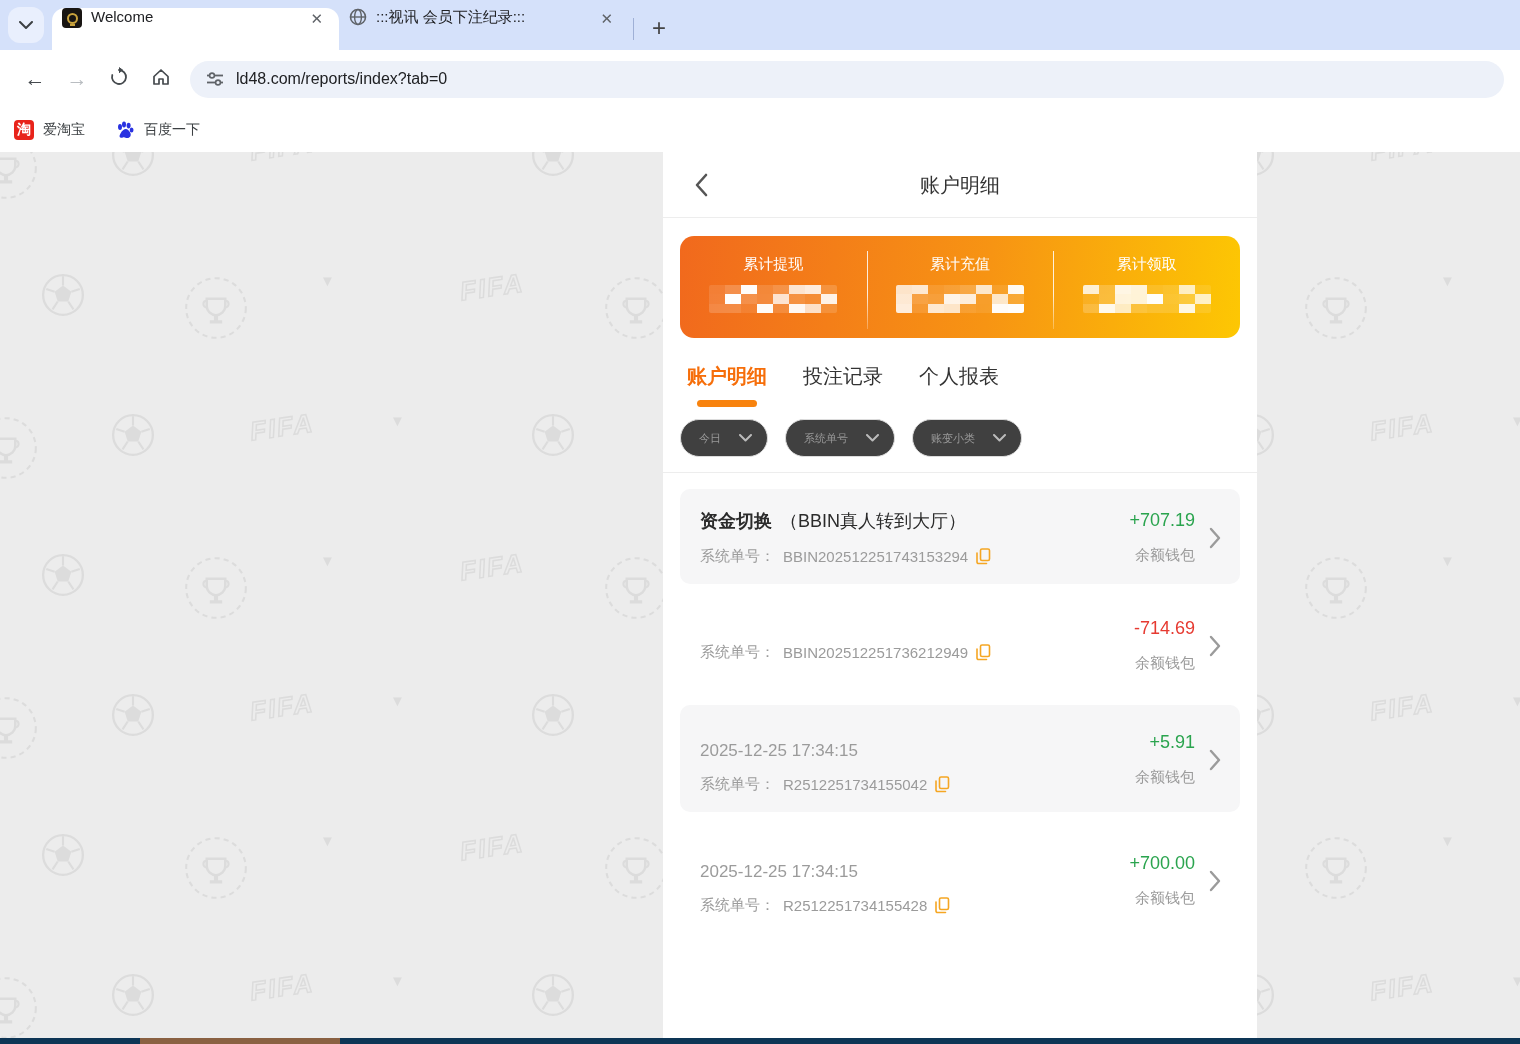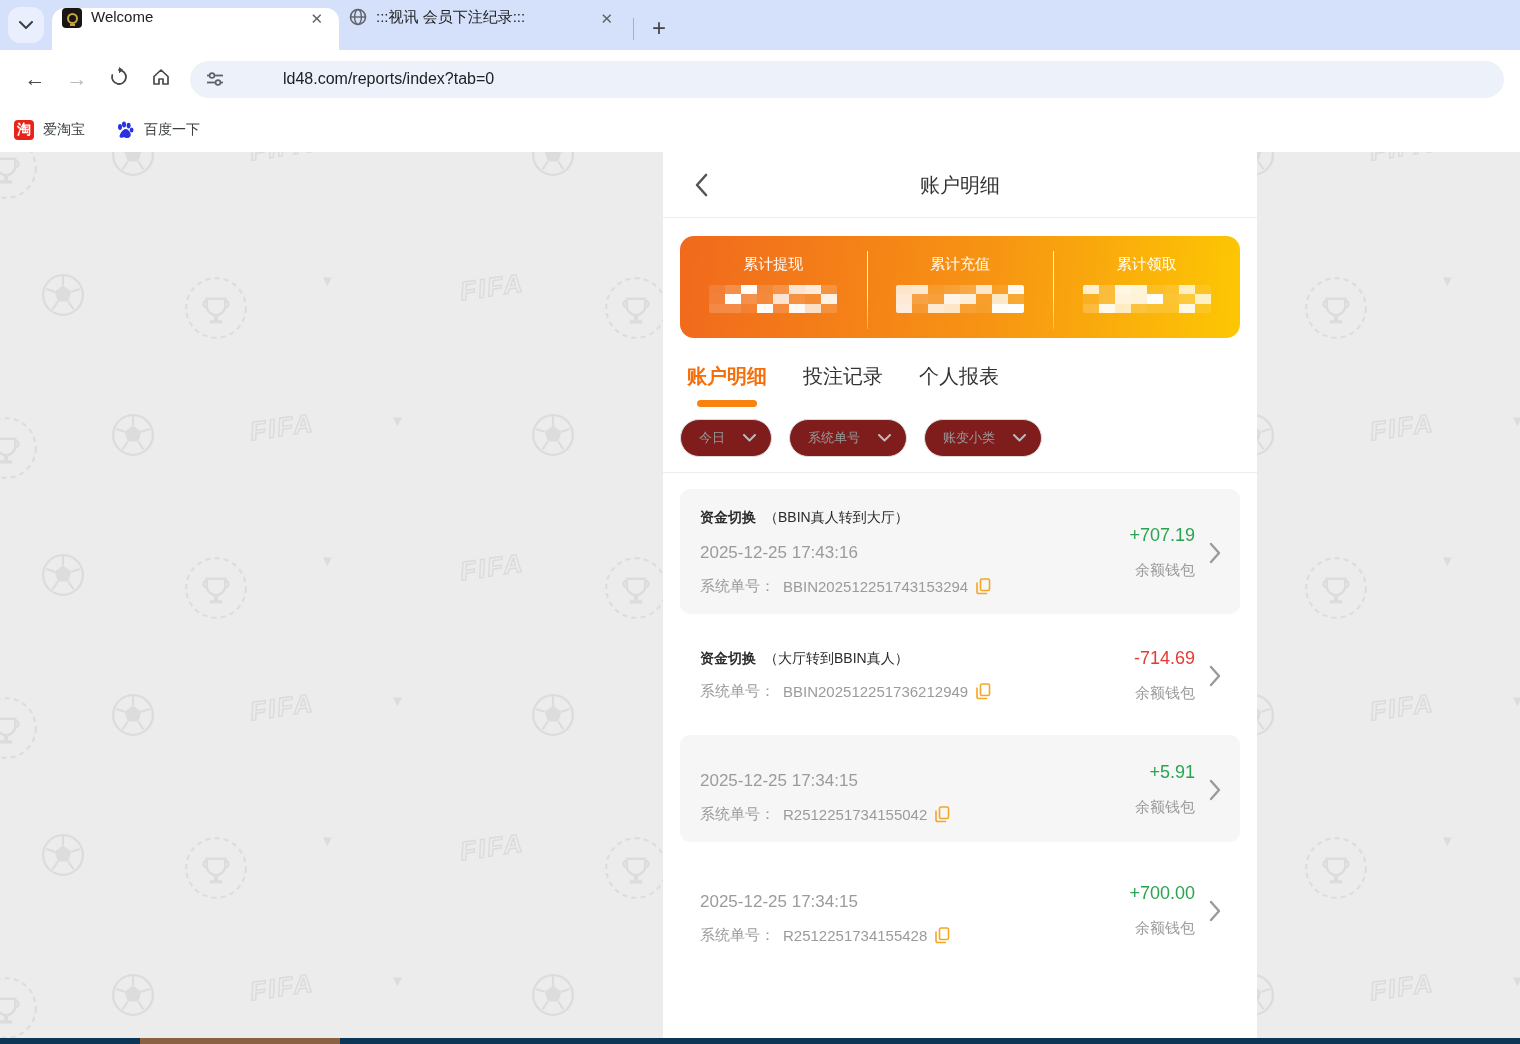--- a/index.html
+++ b/index.html
@@ -21,21 +21,21 @@
   .favicon-dark .gold { width:11px; height:11px; border-radius:50%; border:2px solid #c9a33d; position:relative; }
   .favicon-dark .gold::after { content:""; position:absolute; left:1px; right:1px; bottom:-4px; height:2px; background:#c9a33d; }
   .tab-divider { width:1px; height:22px; background:#9fb0d6; margin:0 6px 10px 4px; }
   .newtab-btn { font-size:24px; color:#444; margin:0 0 10px 4px; padding:0 8px; cursor:pointer; line-height:1; }
 
   .toolbar { height:58px; background:#fff; display:flex; align-items:center; padding:0 10px 0 14px; }
   .nav-ic { font-size:21px; color:#454a4e; width:42px; text-align:center; cursor:pointer; }
   .nav-ic.disabled { color:#b9bdc1; }
   .omnibox { flex:1; height:37px; margin:0 6px 0 8px; background:#edf1f9; border-radius:19px;
              display:flex; align-items:center; padding:0 16px; gap:12px; }
-  .omni-url { font-size:16px; color:#202124;margin-left:47px; }
+  .omni-url { font-size:16px; color:#202124; }
 
   .bookmarks { height:44px; background:#fff; display:flex; align-items:center; padding:0 14px; gap:30px; }
   .bm { display:flex; align-items:center; gap:9px; cursor:pointer; }
   .bm-label { font-size:14px; color:#3c4043; }
   .bm-tao { width:20px; height:20px; background:#e8231a; color:#fff; border-radius:4px; font-size:14px;
             font-weight:bold; display:flex; align-items:center; justify-content:center; }
 
   
   .page { position:relative; height:892px; background:#ececec; overflow:hidden; }
   .pattern { position:absolute; inset:0; overflow:hidden; color:#dfdfdf; }
@@ -64,28 +64,28 @@
             filter:blur(.6px); border-radius:2px; overflow:hidden; }
 
   .ptabs { display:flex; gap:36px; padding:0 24px; margin-top:25px; flex:0 0 auto; }
   .ptab { font-size:20px; color:#333; cursor:pointer; text-align:center; }
   .ptab .bar { height:7px; border-radius:4px; margin:10px auto 0; width:76%; background:transparent; }
   .ptab.active { color:#f66e0a; font-weight:bold; }
   .ptab.active .bar { background:#f8830e; }
 
   .filters { display:flex; gap:17px; padding:12px 17px 15px; border-bottom:1px solid #ededed; flex:0 0 auto; }
   .pill { height:38px; border:1px solid #dcdcdc; border-radius:19px; display:flex; align-items:center;
-          padding:0 15px 0 18px; gap:18px; color:#999; font-size:13px; cursor:pointer; background:#7f1d1d; }
+          padding:0 15px 0 18px; gap:18px; color:#999; font-size:11px; cursor:pointer; background:#404040; }
 
   .txlist { flex:1; padding:16px 17px 0; overflow:hidden; }
   .txrow { border-radius:10px; padding:20px 18px 18px 20px; margin-bottom:14px;
            display:flex; align-items:center; background:#fff; cursor:pointer; }
   .txrow.shaded { background:#f6f6f7; }
   .tx-left { flex:1; min-width:0; }
-  .tx-title { font-size:14px; color:#2b2b2b; }
+  .tx-title { font-size:18px; color:#2b2b2b; }
   .tx-title b { font-weight:bold; margin-right:8px; }
   .tx-date { margin-top:16px; font-size:17px; color:#9b9b9b; }
   .tx-order { margin-top:14px; font-size:15px; color:#9b9b9b; display:flex; align-items:center; gap:8px; }
   .tx-right { display:flex; flex-direction:column; align-items:flex-end; gap:15px; margin-right:4px; }
   .tx-amt { font-size:18px; }
   .tx-amt.green { color:#2aa44e; } .tx-amt.red { color:#e63a31; }
   .tx-wallet { font-size:15px; color:#9b9b9b; }
   .tx-chev { margin-left:10px; flex:0 0 auto; }
 
   .bottombar { position:absolute; left:0; bottom:0; width:100%; height:6px; display:flex; z-index:5; }
@@ -578,44 +578,40 @@
           </svg>
         </div>
       </div>
 
       <div class="txlist" id="txlist">
   <div class="txrow shaded">
     <div class="tx-left">
       <div class="tx-title">
         <b>资金切换</b><span>（BBIN真人转到大厅）</span>
       </div>
-      <div class="tx-date">2025-12-25 17:43:16</div>
       <div class="tx-order">
         <span>系统单号：</span>
         <span>BBIN202512251743153294</span>
         <svg width="15" height="17" viewBox="0 0 15 17">
           <rect x="4.5" y="1" width="9" height="11.5" rx="1.5" fill="none" stroke="#f5a623" stroke-width="1.6"></rect>
           <path d="M10.5 15.5H2.5A1.5 1.5 0 0 1 1 14V5" fill="none" stroke="#f5a623" stroke-width="1.6" stroke-linecap="round"></path>
         </svg>
       </div>
     </div>
     <div class="tx-right">
       <span class="tx-amt green">+707.19</span>
       <span class="tx-wallet">余额钱包</span>
     </div>
     <svg class="tx-chev" width="13" height="26" viewBox="0 0 13 26">
       <polyline points="2,4 10,13 2,22" fill="none" stroke="#9b9b9b" stroke-width="2.4" stroke-linecap="round" stroke-linejoin="round"></polyline>
     </svg>
   </div>
 
   <div class="txrow">
     <div class="tx-left">
-      <div class="tx-title">
-        <b>资金切换</b><span>（大厅转到BBIN真人）</span>
-      </div>
       <div class="tx-order">
         <span>系统单号：</span>
         <span>BBIN202512251736212949</span>
         <svg width="15" height="17" viewBox="0 0 15 17">
           <rect x="4.5" y="1" width="9" height="11.5" rx="1.5" fill="none" stroke="#f5a623" stroke-width="1.6"></rect>
           <path d="M10.5 15.5H2.5A1.5 1.5 0 0 1 1 14V5" fill="none" stroke="#f5a623" stroke-width="1.6" stroke-linecap="round"></path>
         </svg>
       </div>
     </div>
     <div class="tx-right">

